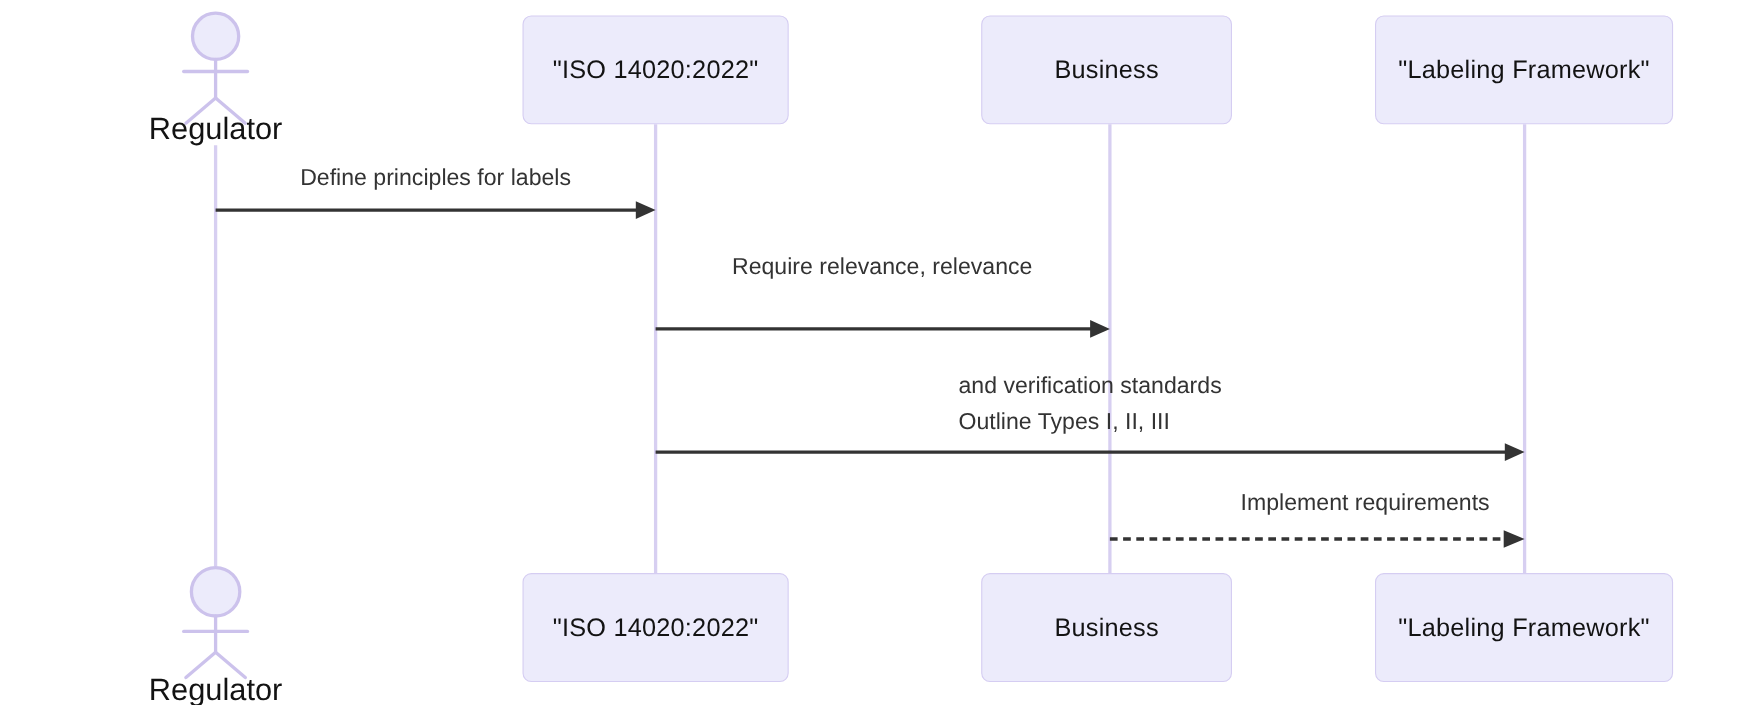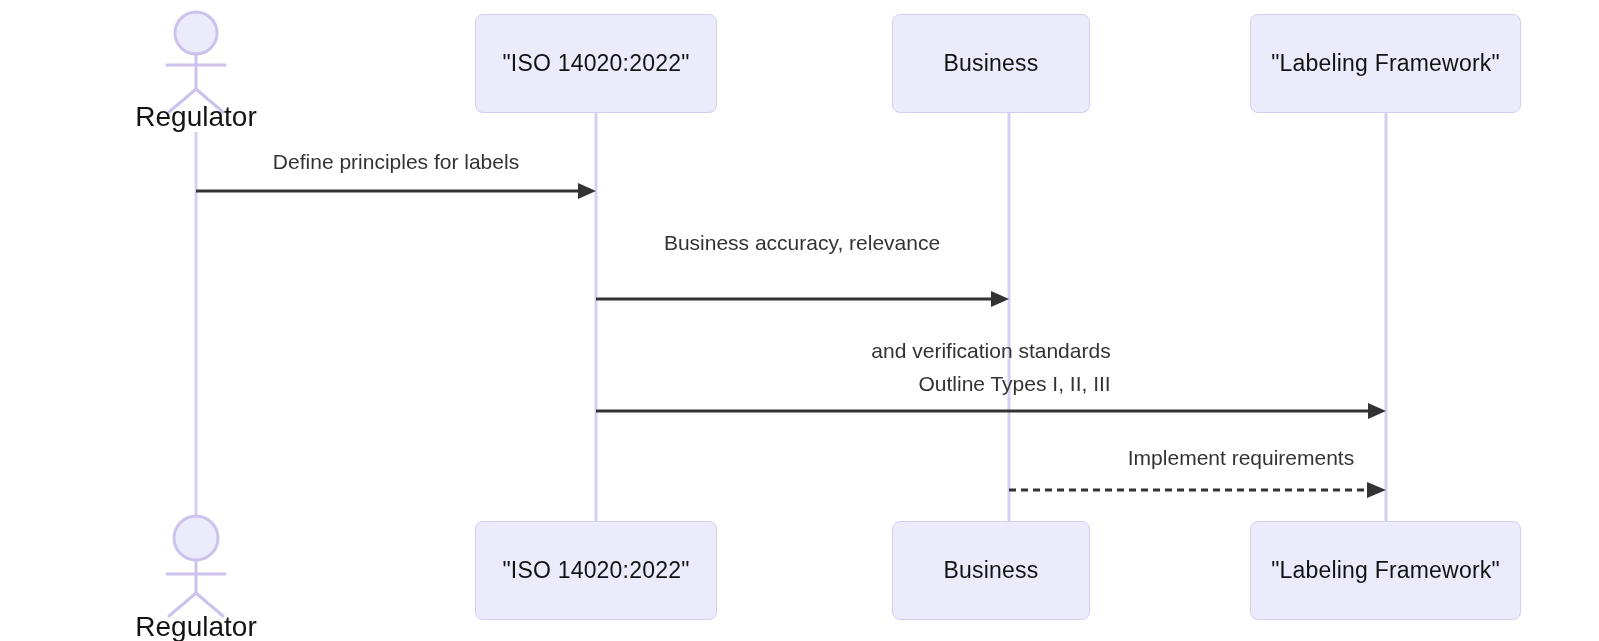--- a/index.html
+++ b/index.html
@@ -55,39 +55,39 @@
     display: flex;
     align-items: center;
     justify-content: center;
     font-size: 23px;
     color: var(--label-text, #131313);
     letter-spacing: 0.2px;
   }
   .participant.row-top    { top: 14px; }
   .participant.row-bottom { top: 521px; }
   .p-iso      { left: 475px;  width: 242px; }
-  .p-business { left: 892px;  width: 198px; }
+  .p-business { left: 892px;  width: 228px; }
   .p-labeling { left: 1250px; width: 271px; }
   
   .actor-label {
     position: absolute;
     left: 196px;
     transform: translateX(-50%);
     font-size: 28px;
     color: var(--label-text, #131313);
     white-space: nowrap;
     line-height: 27px;
   }
   .actor-label.top    { top: 103px; }
   .actor-label.bottom { top: 613px; }
   
   .msg-label {
     position: absolute;
     transform: translateX(-50%);
-    text-align: right;
+    text-align: left;
     font-size: 21px;
     line-height: 33px;
     color: var(--message-text, #333333);
     white-space: nowrap;
   }
   .msg-1 { left: 396px;  top: 148px; line-height: 28px; }
   .msg-2 { left: 802px;  top: 226px; }
   .msg-3 { left: 991px;  top: 334px; }
   .msg-4 { left: 1197px; top: 444px; line-height: 28px; margin-left: 44px; }
 </style>
@@ -162,21 +162,21 @@
     <span>"Labeling Framework"</span>
   </div>
 
   <div class="actor-label top">Regulator</div>
   <div class="actor-label bottom">Regulator</div>
 
   <div class="msg-label msg-1">
     <div>Define principles for labels</div>
   </div>
   <div class="msg-label msg-2">
-    <div>Business accuracy, relevance</div>
+    <div>Require relevance, relevance</div>
   </div>
   <div class="msg-label msg-3">
     <div>and verification standards</div>
     <div>Outline Types I, II, III</div>
   </div>
   <div class="msg-label msg-4">
     <div>Implement requirements</div>
   </div>
 
 </div>

